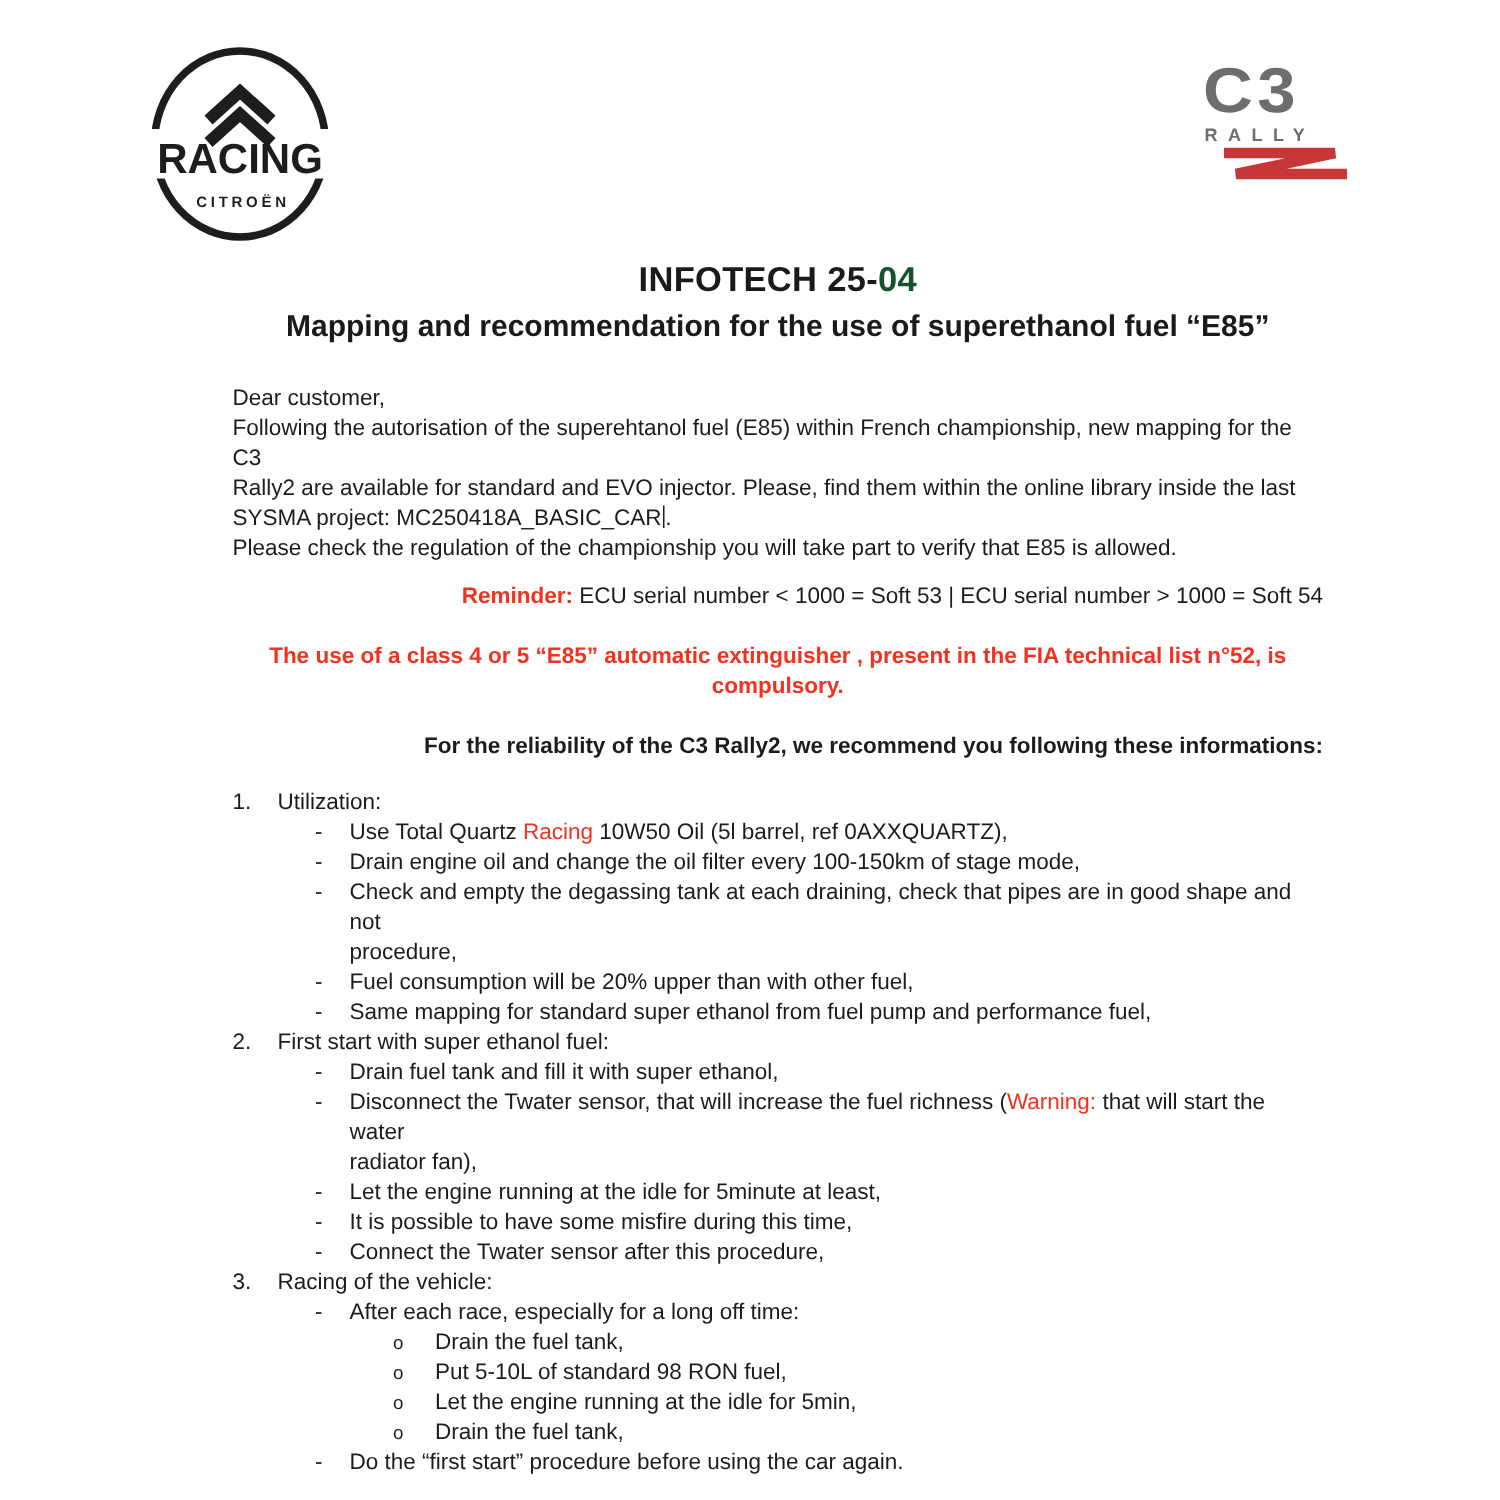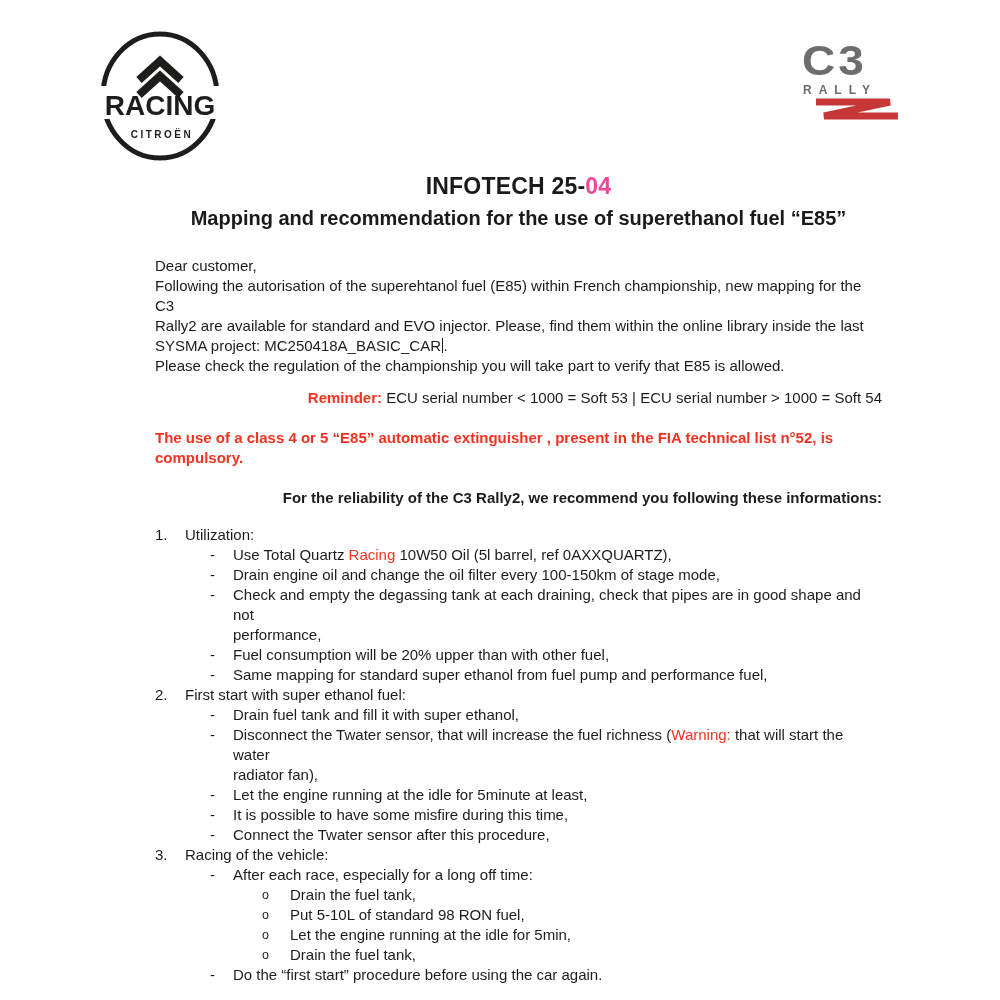--- a/index.html
+++ b/index.html
@@ -15,34 +15,34 @@
   }
   
   .racing-logo { position: absolute; left: 94px; top: 28px; width: 132px; height: 136px; }
   .c3-logo { position: absolute; left: 798px; top: 38px; width: 122px; height: 88px; }
   
   .title {
     position: absolute; top: 173px; left: 155px; width: 727px;
     text-align: center; font-size: 23px; font-weight: bold; color: #1a1a1a;
     letter-spacing: 0.2px;
   }
-  .title .red { color: #ec4899; margin-top: 28px; }
+  .title .red { color: #14532d; margin-top: 28px; }
   .subtitle {
     position: absolute; top: 207px; left: 100px; width: 837px;
     text-align: center; font-size: 20px; font-weight: bold; color: #1a1a1a;
   }
   
   .content {
     position: absolute; left: 155px; top: 256px; width: 727px;
     font-size: 15px; line-height: 20px; color: #1c1c1c;
   }
   .line { display: block; }
   .reminder { margin-top: 12px; text-align: right; }
   .reminder .red-bold { color: #f23220; font-weight: bold; }
-  .notice { margin-top: 20px; color: #f23220; font-weight: bold; }
+  .notice { margin-top: 20px; text-align: center; color: #f23220; font-weight: bold; }
   .rec-intro { margin-top: 20px; font-weight: bold; text-align: right; }
   .doc-list { margin-top: 17px; }
   .num-item { display: flex; }
   .num-marker { width: 30px; flex: none; }
   .dash-item { display: flex; margin-left: 55px; }
   .dash-marker { width: 23px; flex: none; }
   .item-text { flex: 1; }
   .circle-item { display: flex; margin-left: 107px; }
   .circle-marker { width: 28px; flex: none; font-size: 12.5px; }
   .red-inline { color: #f23220; }
@@ -104,21 +104,21 @@
         <span class="item-text"><span>Use Total Quartz </span><span class="red-inline">Racing</span><span> 10W50 Oil (5l barrel, ref 0AXXQUARTZ),</span></span>
       </div>
       <div class="dash-item">
         <span class="dash-marker">-</span>
         <span class="item-text">Drain engine oil and change the oil filter every 100-150km of stage mode,</span>
       </div>
       <div class="dash-item">
         <span class="dash-marker">-</span>
         <span class="item-text">
           <span class="line">Check and empty the degassing tank at each draining, check that pipes are in good shape and not</span>
-          <span class="line">performance,</span>
+          <span class="line">procedure,</span>
         </span>
       </div>
       <div class="dash-item">
         <span class="dash-marker">-</span>
         <span class="item-text">Fuel consumption will be 20% upper than with other fuel,</span>
       </div>
       <div class="dash-item">
         <span class="dash-marker">-</span>
         <span class="item-text">Same mapping for standard super ethanol from fuel pump and performance fuel,</span>
       </div>

